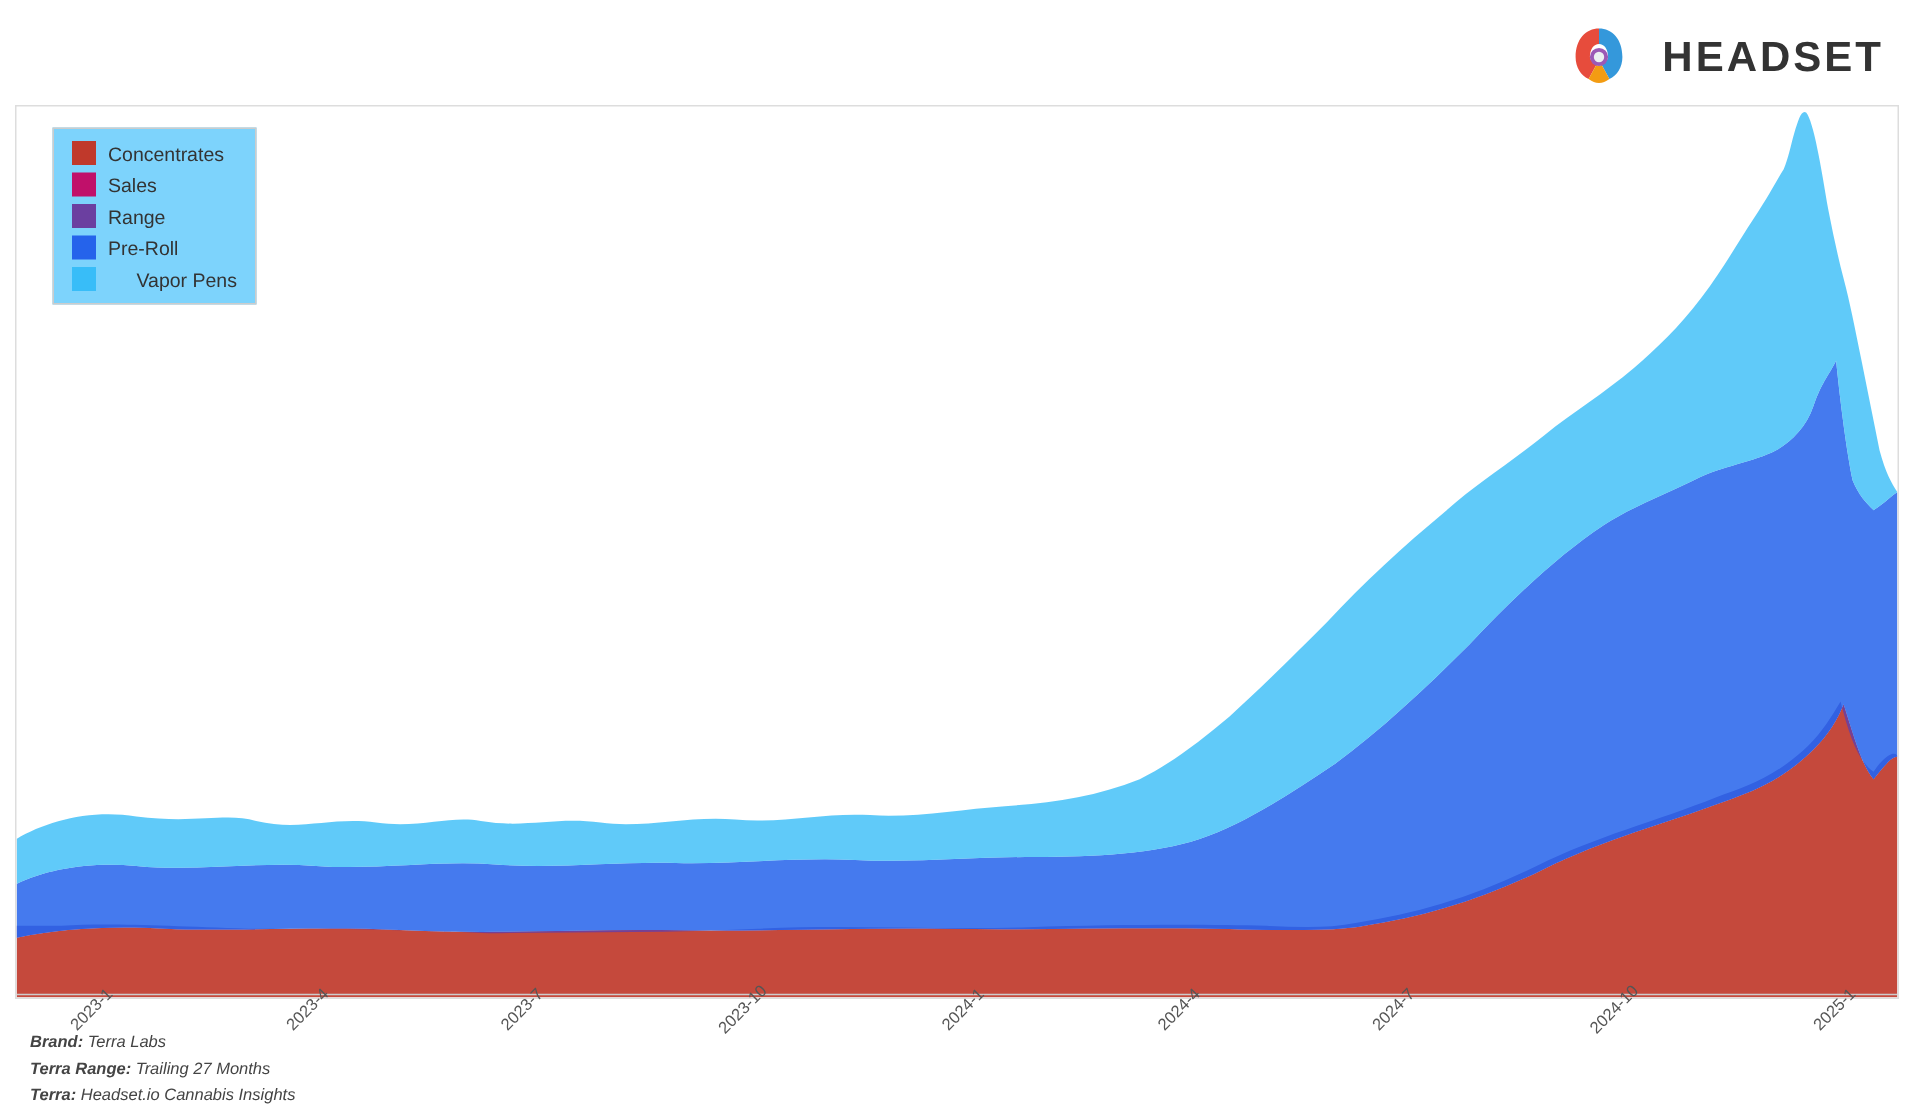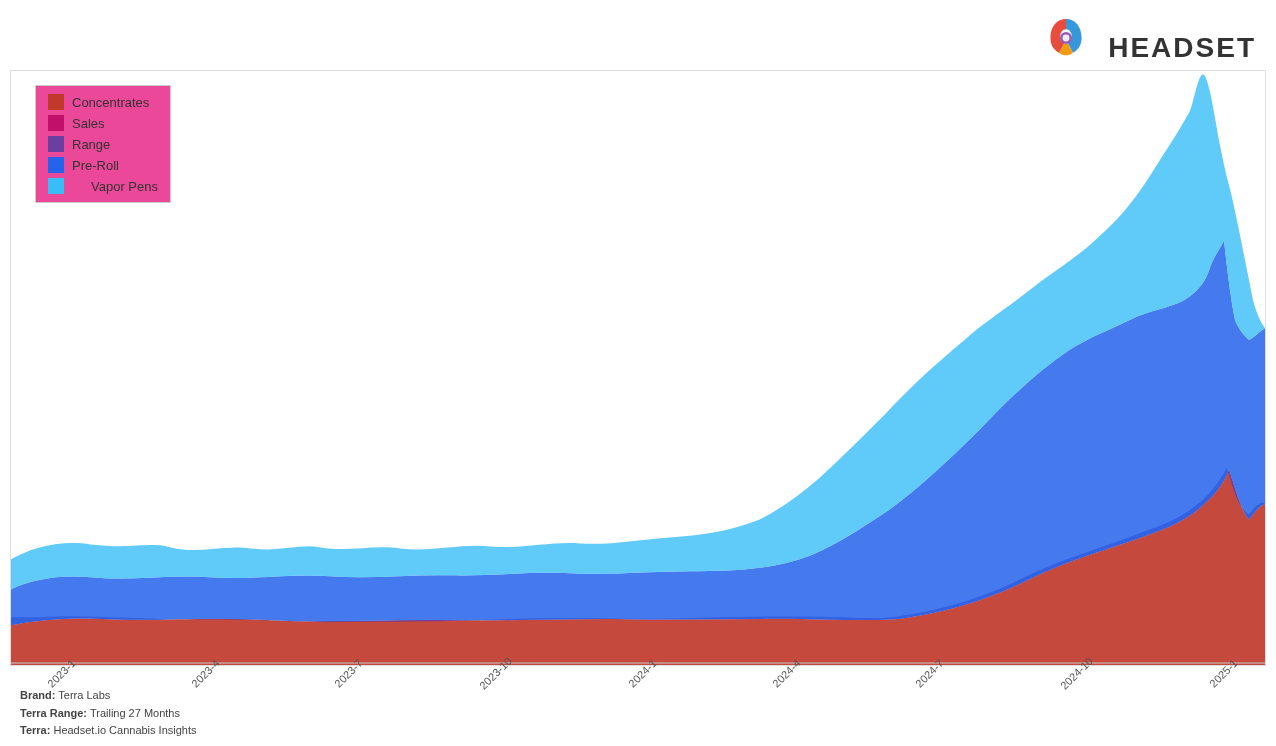--- a/index.html
+++ b/index.html
@@ -15,21 +15,21 @@
       height: 746px;
       position: relative;
       background: #fff;
     }
     
     .logo-area {
       position: absolute;
       top: 12px;
       right: 20px;
       display: flex;
-      align-items: flex-end;
+      align-items: center;
       gap: 16px;
     }
     .logo-icon {
       width: 52px;
       height: 52px;
     }
     .logo-text {
       font-size: 28px;
       font-weight: 900;
       color: #333;
@@ -60,21 +60,21 @@
     }
     .chart-svg {
       width: 100%;
       height: 100%;
     }
     
     .legend {
       position: absolute;
       top: 85px;
       left: 35px;
-      background: #ec4899;
+      background: #7dd3fc;
       border: 1px solid #ccc;
       padding: 8px 12px;
       z-index: 10;
     }
     .legend-item {
       display: flex;
       align-items: center;
       gap: 8px;
       margin-bottom: 5px;
       font-size: 13px;
@@ -87,20 +87,21 @@
       flex-shrink: 0;
     }
     
     .footer-info {
       position: absolute;
       bottom: 6px;
       left: 20px;
       font-size: 11px;
       color: #444;
       line-height: 1.6;
+      font-style: italic;
     }
     .footer-info span.label { font-weight: 700; }
     .x-label {
       font-size: 11px;
       color: #555;
       transform: rotate(-45deg);
       transform-origin: top center;
       white-space: nowrap;
     }
   </style>

